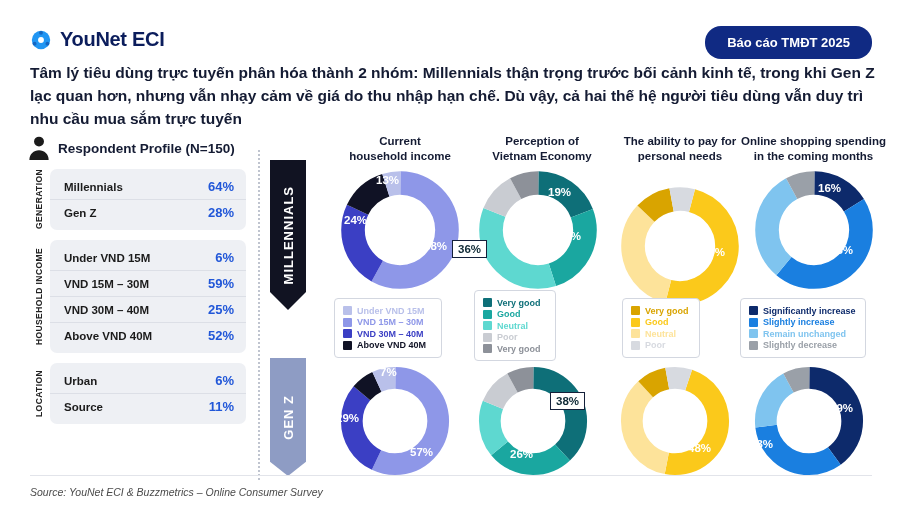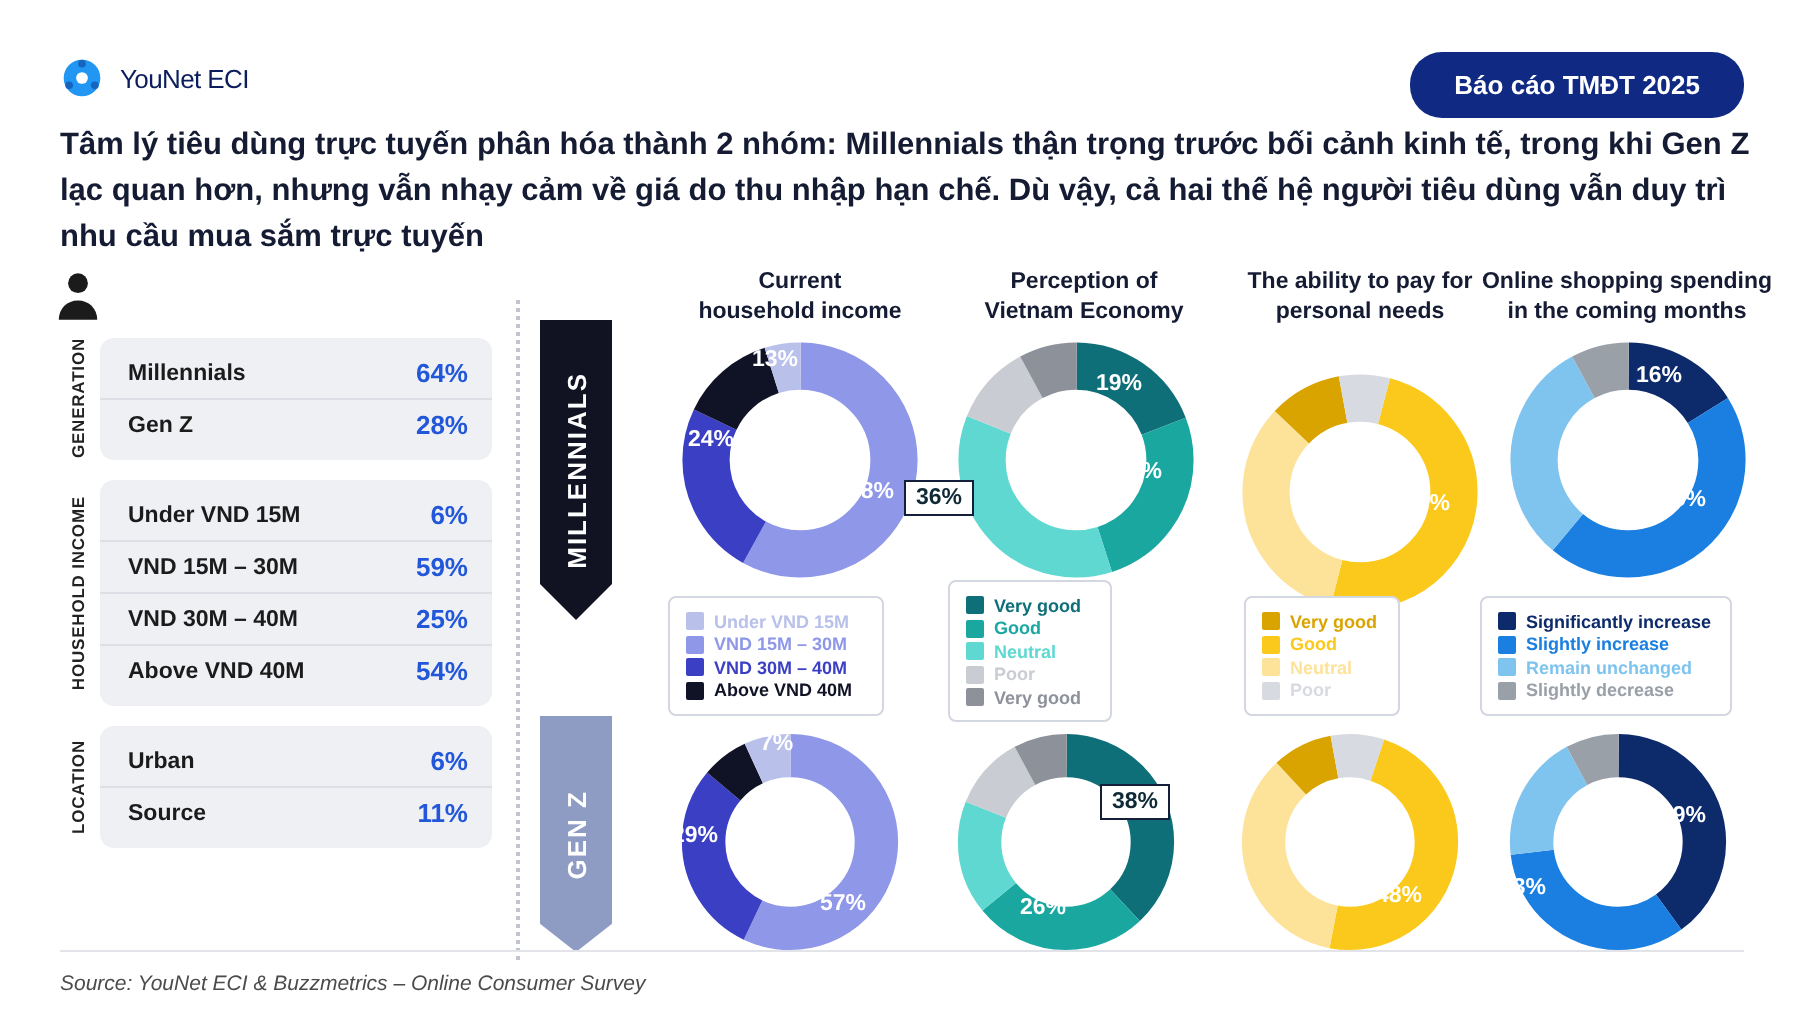--- a/index.html
+++ b/index.html
@@ -13,21 +13,21 @@
     overflow: hidden;
   }
 
   
   .brand {
     position:absolute; left:30px; top:28px;
     display:flex; align-items:center; gap:8px;
   }
   .brand-logo { width:22px; height:22px; }
   .brand-name {
-    font-size:13px; font-weight:normal; color:#0b1d5c; letter-spacing:-0.3px;
+    font-size:20px; font-weight:bold; color:#0b1d5c; letter-spacing:-0.3px;
   }
   .report-badge {
     position:absolute; right:30px; top:26px;
     background:#102a83; color:#fff;
     font-size:13px; font-weight:bold;
     padding:9px 22px; border-radius:16px;
     white-space:nowrap;
   }
 
   .headline {
@@ -142,20 +142,21 @@
 <div class="report-badge">Báo cáo TMĐT 2025</div>
 
 <div class="headline">Tâm lý tiêu dùng trực tuyến phân hóa thành 2 nhóm: Millennials thận trọng trước bối cảnh kinh tế, trong khi Gen Z lạc quan hơn, nhưng vẫn nhạy cảm về giá do thu nhập hạn chế. Dù vậy, cả hai thế hệ người tiêu dùng vẫn duy trì nhu cầu mua sắm trực tuyến</div>
 
 <div class="respondent">
   <div class="resp-head">
     <svg class="person-icon" viewBox="0 0 24 28">
       <circle cx="12" cy="7" r="5.4" fill="#1b1b1b"></circle>
       <path d="M1.5 27c0-6.2 4.7-10.5 10.5-10.5S22.5 20.8 22.5 27z" fill="#1b1b1b"></path>
     </svg>
+    <div class="resp-title">Respondent Profile (N=150)</div>
   </div>
 
   <div class="group">
     <div class="group-label">
       <span>GENERATION</span>
     </div>
     <div class="group-box">
       <div class="row">
         <div class="row-label">Millennials</div>
         <div class="row-val">64%</div>
@@ -179,21 +180,21 @@
       <div class="row">
         <div class="row-label">VND 15M – 30M</div>
         <div class="row-val">59%</div>
       </div>
       <div class="row">
         <div class="row-label">VND 30M – 40M</div>
         <div class="row-val">25%</div>
       </div>
       <div class="row">
         <div class="row-label">Above VND 40M</div>
-        <div class="row-val">54%</div>
+        <div class="row-val">52%</div>
       </div>
     </div>
   </div>
 
   <div class="group">
     <div class="group-label">
       <span>LOCATION</span>
     </div>
     <div class="group-box">
       <div class="row">

